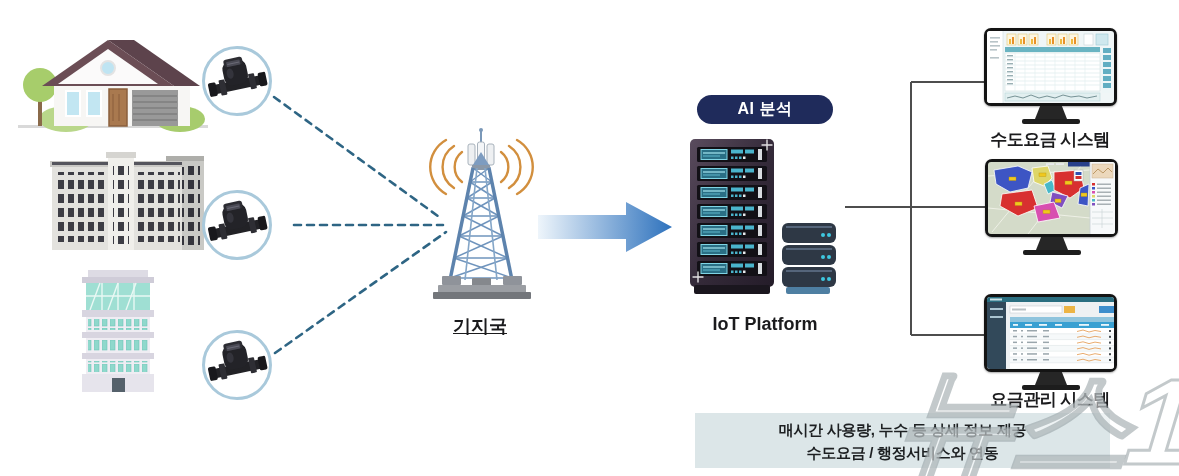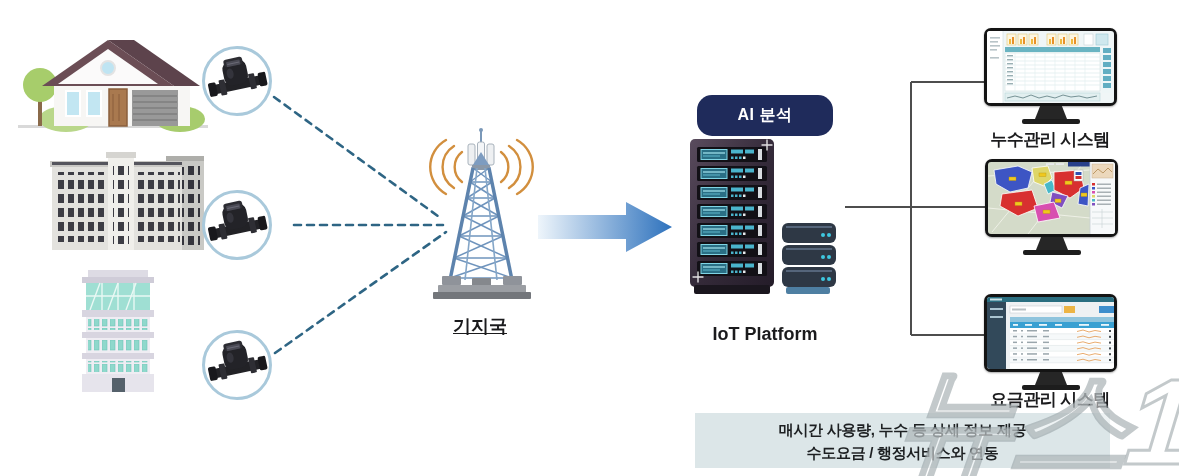--- a/index.html
+++ b/index.html
@@ -10,21 +10,21 @@
   .sys-label{width:200px;font-size:17px;letter-spacing:-0.5px;}
   .meter-badge{position:absolute;width:70px;height:70px;border-radius:50%;
                background:#ffffff;border:3px solid #a9c9db;box-sizing:border-box;
                display:flex;align-items:center;justify-content:center;}
   .monitor{position:absolute;width:133px;height:78px;background:#141414;border-radius:7px;
            padding:3px;box-sizing:border-box;box-shadow:0 1px 2px rgba(0,0,0,.35);}
   .monitor svg{display:block;width:100%;height:100%;border-radius:3px;}
   .stand-neck{position:absolute;width:32px;height:13px;background:#262626;
               clip-path:polygon(16% 0,84% 0,100% 100%,0 100%);}
   .stand-base{position:absolute;width:58px;height:5px;background:#1d1d1d;border-radius:2px;}
-  #ai-badge{position:absolute;left:697px;top:95px;width:136px;height:41px;border-radius:15px;
+  #ai-badge{position:absolute;left:697px;top:95px;width:136px;height:29px;border-radius:15px;
             background:#1f2b5b;color:#ffffff;font-weight:bold;font-size:16px;
             display:flex;align-items:center;justify-content:center;letter-spacing:0.5px;}
   #info-box{position:absolute;left:695px;top:413px;width:415px;height:55px;background:#dce6e8;
             display:flex;flex-direction:column;align-items:center;justify-content:center;
             font-weight:bold;font-size:15px;color:#1d2022;line-height:23px;letter-spacing:-0.3px;}
   #watermark{position:absolute;right:-10px;bottom:-30px;font-size:122px;font-weight:bold;
              font-style:italic;letter-spacing:-6px;color:rgba(255,255,255,0.50);
              -webkit-text-stroke:3px rgba(146,156,161,0.55);transform:skewX(-6deg);
              z-index:30;pointer-events:none;}
 </style>
@@ -344,21 +344,21 @@
       <rect x="92" y="108" width="54" height="20" rx="6" fill="#2e3845"></rect>
       <line x1="96" y1="112" x2="142" y2="112" stroke="#55657a" stroke-width="2"></line>
       <circle cx="133" cy="120" r="2" fill="#3ec8e0"></circle>
         <circle cx="139" cy="120" r="2" fill="#3ec8e0"></circle>
       <rect x="92" y="130" width="54" height="20" rx="6" fill="#2e3845"></rect>
       <line x1="96" y1="134" x2="142" y2="134" stroke="#55657a" stroke-width="2"></line>
       <circle cx="133" cy="142" r="2" fill="#3ec8e0"></circle>
         <circle cx="139" cy="142" r="2" fill="#3ec8e0"></circle>
     </g>
   </svg>
-  <div class="node-label" style="left:665px;top:324px;width:200px;font-size:18px;">IoT Platform</div>
+  <div class="node-label" style="left:665px;top:314px;width:200px;font-size:18px;">IoT Platform</div>
 
   <svg class="abs" style="left:845px;top:75px;" width="140" height="265" viewBox="0 0 140 265">
     <g stroke="#4d4d4d" stroke-width="2" fill="none">
       <line x1="0" y1="132" x2="66" y2="132"></line>
       <line x1="66" y1="7" x2="66" y2="260"></line>
       <line x1="66" y1="7" x2="140" y2="7"></line>
       <line x1="66" y1="132" x2="140" y2="132"></line>
       <line x1="66" y1="260" x2="140" y2="260"></line>
     </g>
   </svg>
@@ -437,21 +437,21 @@
           <rect x="20" y="44" width="6" height="1.4"></rect>
       <rect x="20" y="48" width="6" height="1.4"></rect>
           <rect x="20" y="52" width="6" height="1.4"></rect>
         </g>
       <rect x="18" y="62" width="95" height="8" fill="#e2eff0" stroke="#b8d8da" stroke-width="0.6"></rect>
       <polyline points="20,67 28,65 36,67 44,64 52,67 60,65 68,67 76,64 84,66 92,65 100,67 110,65" fill="none" stroke="#5a7a7e" stroke-width="0.8"></polyline>
     </svg>
   </div>
   <div class="stand-neck" style="left:1035px;top:106px;"></div>
   <div class="stand-base" style="left:1022px;top:119px;"></div>
-  <div class="node-label sys-label" style="left:950px;top:128px;">누수관리 시스템</div>
+  <div class="node-label sys-label" style="left:950px;top:128px;">수도요금 시스템</div>
 
   <div class="monitor" style="left:985px;top:159px;">
     <svg viewBox="0 0 127 72" preserveAspectRatio="none">
       <rect width="127" height="72" fill="#d4dbc9"></rect>
       <g stroke="#eef0e6" stroke-width="1">
         <line x1="0" y1="14" x2="102" y2="8"></line>
           <line x1="4" y1="70" x2="60" y2="2"></line>
         <line x1="0" y1="46" x2="102" y2="56"></line>
           <line x1="40" y1="72" x2="96" y2="0"></line>
       </g>

